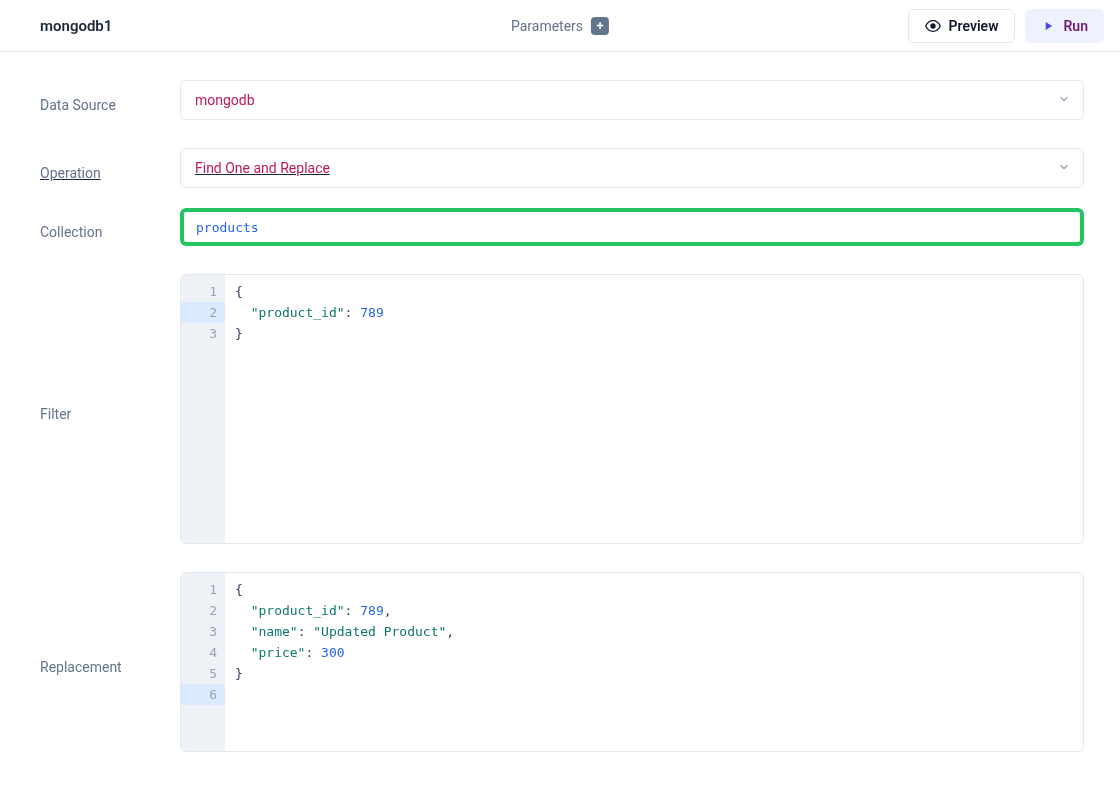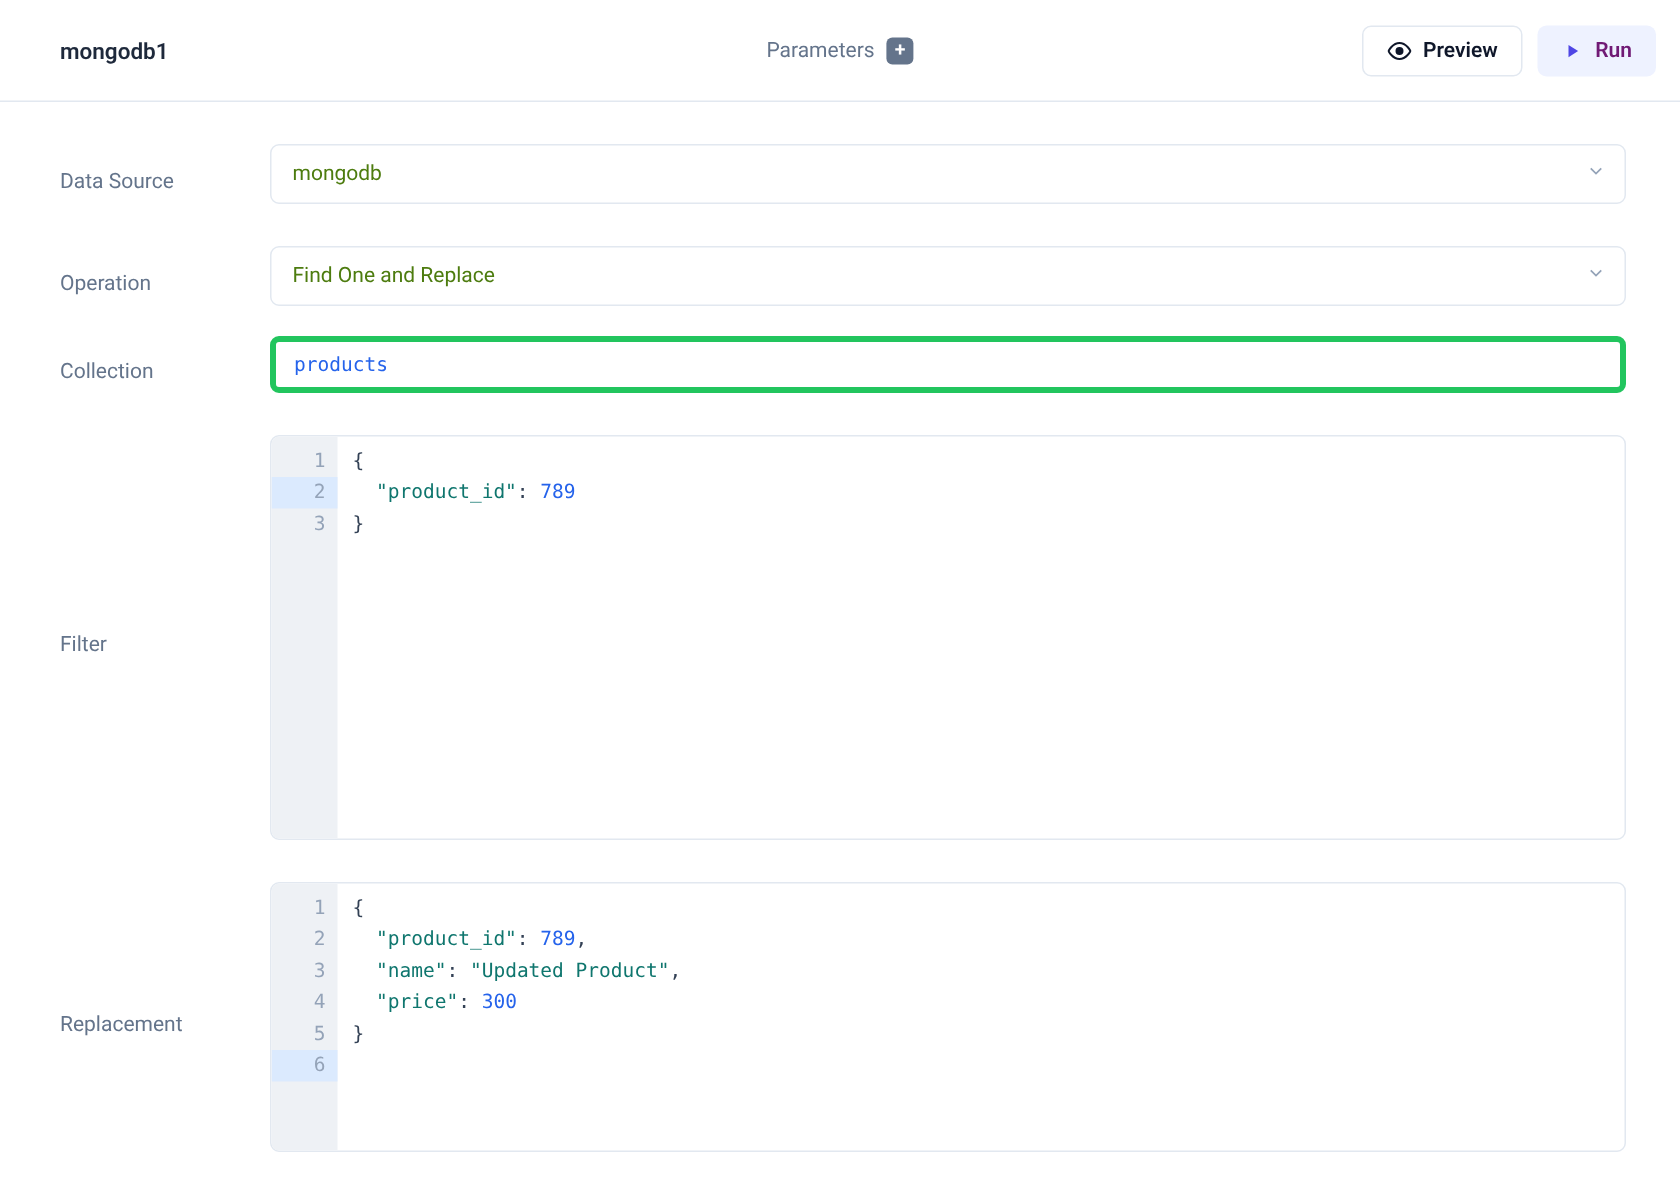--- a/index.html
+++ b/index.html
@@ -10,21 +10,21 @@
     background: #fff;
     width: 1120px;
     height: 792px;
     overflow: hidden;
   }
 
   
   .header {
     display: flex;
     align-items: center;
-    height: 68px;
+    height: 52px;
     padding: 0 16px 0 40px;
     border-bottom: 1px solid #e2e8f0;
     position: relative;
   }
   .header-title {
     font-size: 15px;
     font-weight: 600;
     color: #1e293b;
   }
   .header-center {
@@ -106,21 +106,21 @@
   .select {
     height: 40px;
     border: 1px solid #e2e8f0;
     border-radius: 6px;
     display: flex;
     align-items: center;
     padding: 0 14px;
     background: #fff;
     cursor: pointer;
     position: relative;
-    color: #4d7c0f;
+    color: #be185d;
     font-size: 14px;
   }
   .select .chevron {
     position: absolute;
     right: 12px;
     color: #94a3b8;
   }
 
   .text-input {
     height: 38px;
@@ -164,21 +164,21 @@
     overflow: auto;
   }
   .tok-punc  { color: #334155; }
   .tok-key   { color: #0f766e; }  
   .tok-str   { color: #0f766e; }  
   .tok-num   { color: #2563eb; }
   .code-filter { height: 270px; }
   .code-replace { height: 180px; }
 
   
-  .row.tight { margin-bottom: 20px; }
+  .row.tight { margin-bottom: 20px; text-decoration: underline; }
 </style>
 </head>
 <body>
 
 <div class="header">
   <div class="header-title">mongodb1</div>
 
   <div class="header-center">
     <span>Parameters</span>
     <span class="plus-badge">+</span>

